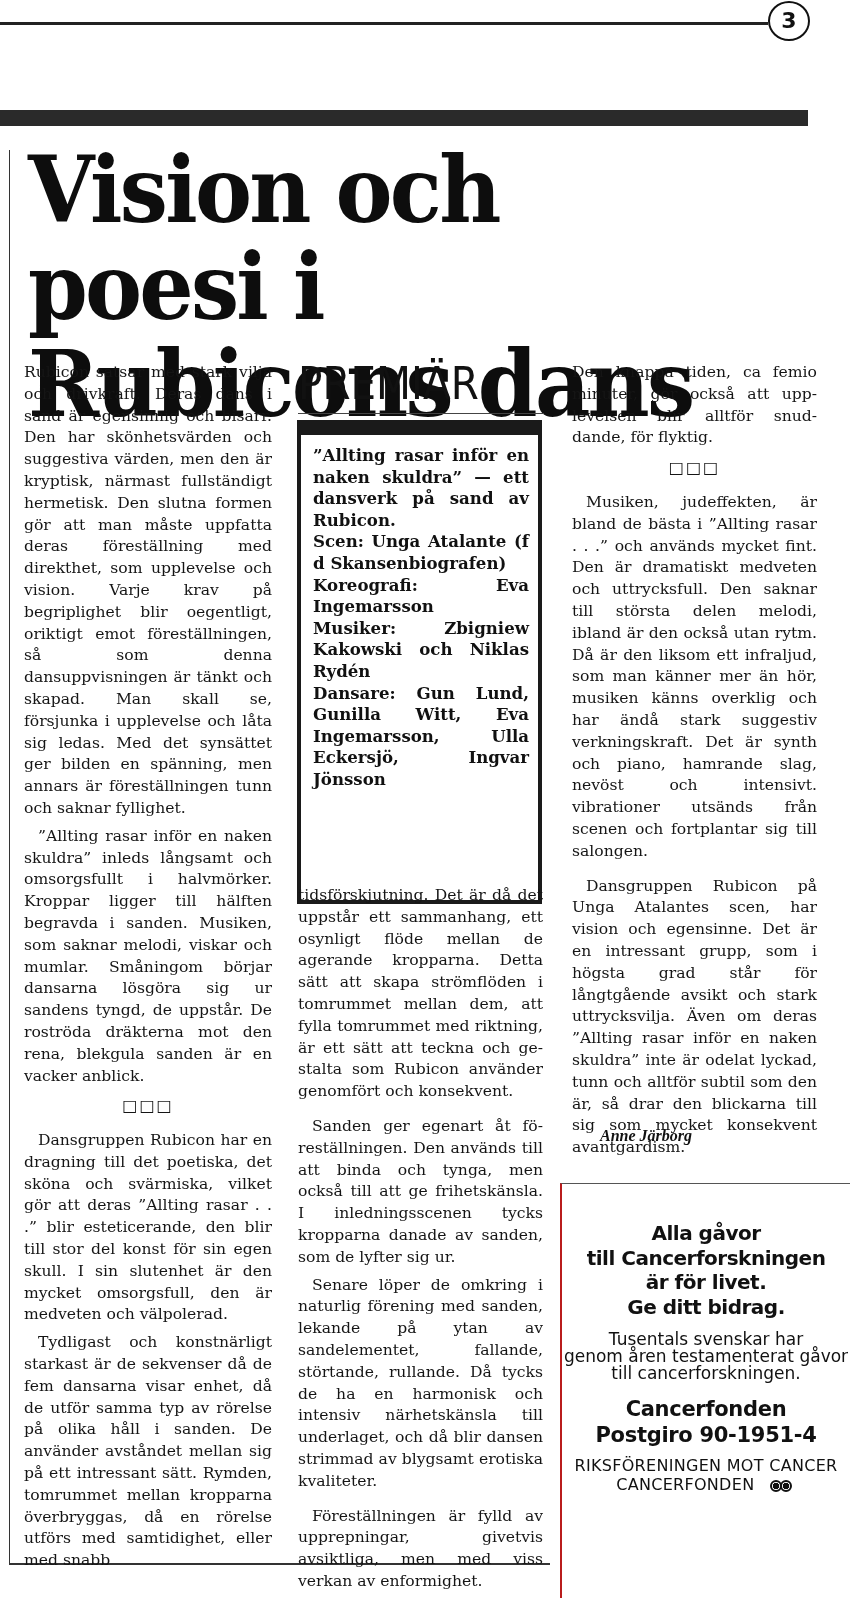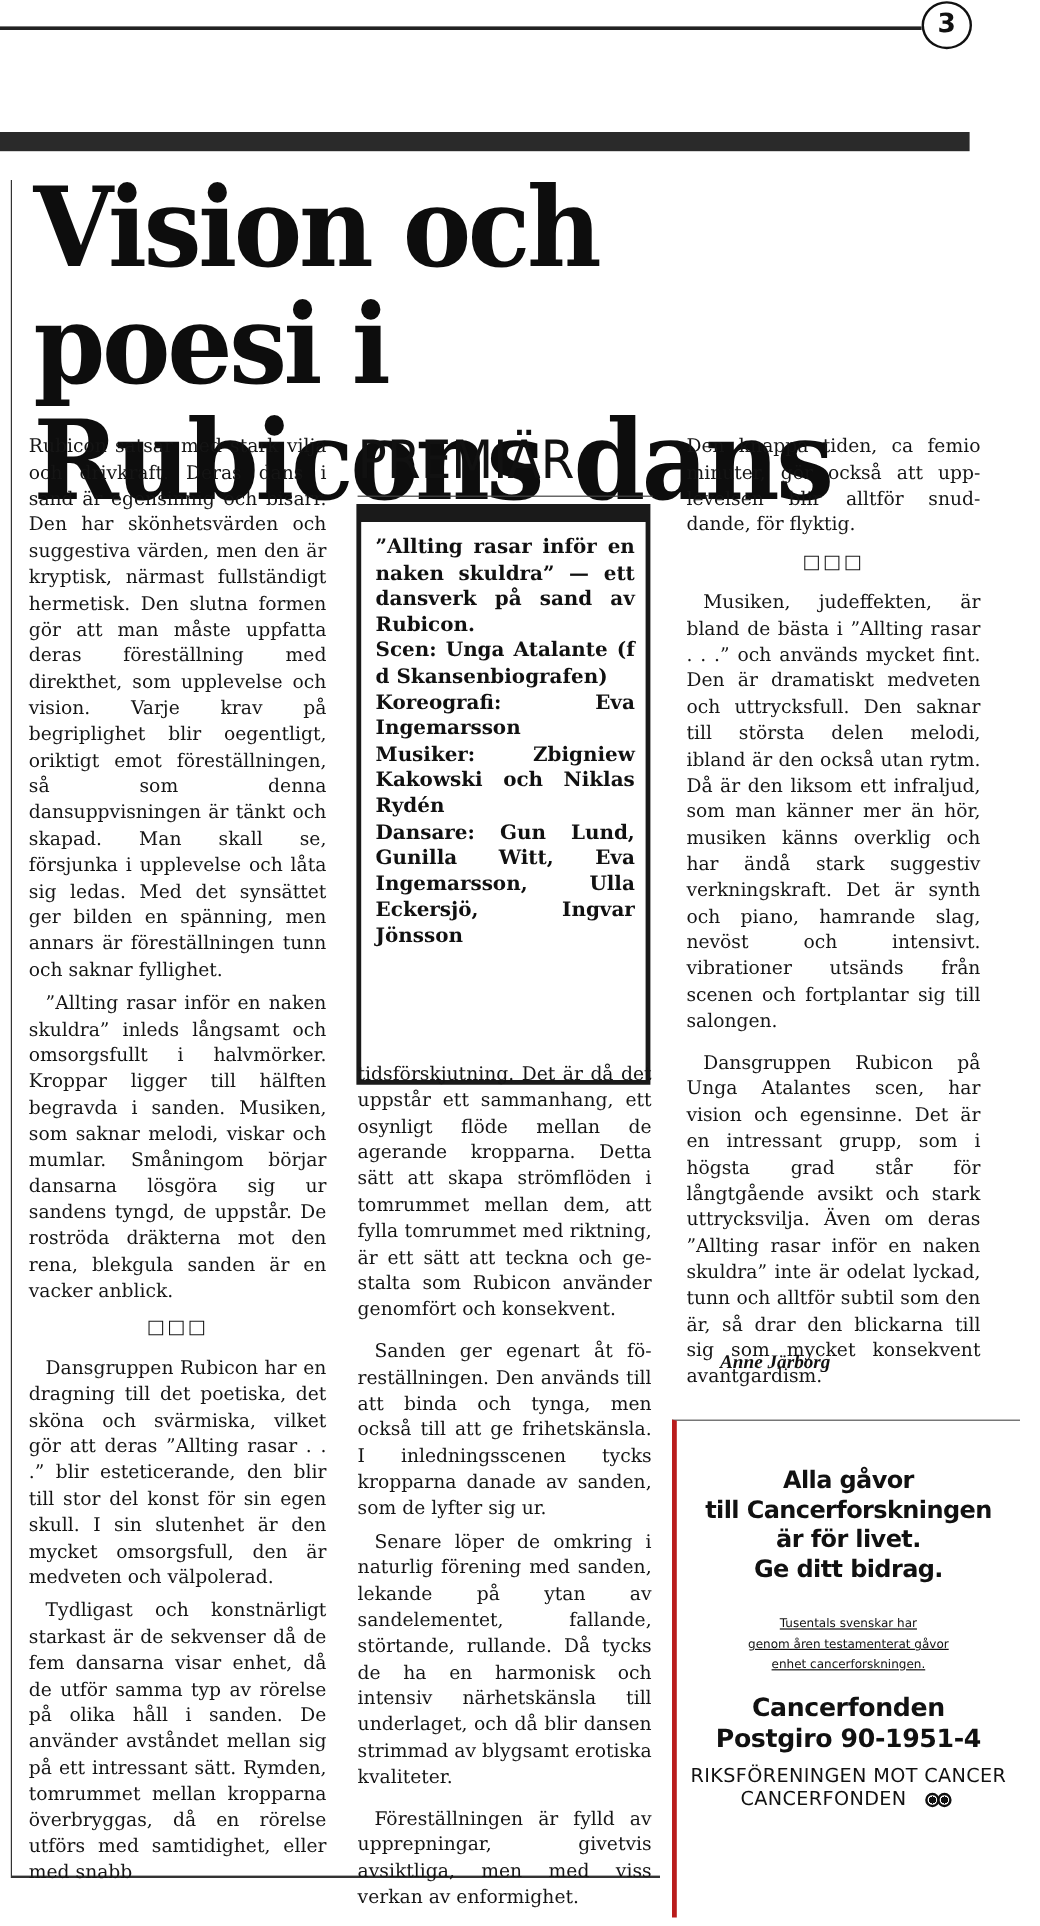--- a/index.html
+++ b/index.html
@@ -17,23 +17,23 @@
   .col p.tight { margin-top: 13px; }
   .col1 { left: 24px; top: 362px; width: 248px; }
   .col2 { left: 298px; top: 885px; width: 245px; }
   .col3 { left: 572px; top: 362px; width: 245px; }
   .squares { text-align: center !important; text-indent: 0 !important; letter-spacing: 2px; font-family: "DejaVu Sans", sans-serif; font-size: 16px; margin: 8px 0 6px 0 !important; }
   .premiar { position: absolute; left: 298px; top: 358px; width: 250px; font-family: "DejaVu Sans", sans-serif; font-size: 44px; line-height: 52px; letter-spacing: 0px; font-weight: normal; color: #111; transform: scaleX(0.92); transform-origin: left top; }
   .premiar-rule { position: absolute; left: 298px; top: 413px; width: 246px; height: 1px; background: #444; }
   .factbox { position: absolute; left: 297px; top: 420px; width: 245px; height: 484px; border: 4px solid #1a1a1a; border-top-width: 15px; box-sizing: border-box; padding: 10px 9px 0 12px; }
   .factbox p { margin: 0; font-family: "DejaVu Serif", serif; font-weight: bold; font-size: 16.6px; line-height: 21.6px; text-align: justify; color: #111; }
   .byline { position: absolute; left: 600px; top: 1127px; width: 240px; text-align: left; font-family: Liberation Serif, serif; font-style: italic; font-weight: bold; font-size: 16px; }
-  .ad { position: absolute; left: 560px; top: 1183px; width: 290px; height: 415px; border-left: 4px solid #b91c1c; border-top: 1px solid #555; box-sizing: border-box; text-align: center; font-family: "DejaVu Sans", sans-serif; color: #111; }
+  .ad { position: absolute; left: 560px; top: 1183px; width: 290px; height: 415px; border-left: 2px solid #b91c1c; border-top: 1px solid #555; box-sizing: border-box; text-align: center; font-family: "DejaVu Sans", sans-serif; color: #111; }
   .ad .ad-head { margin-top: 37px; font-weight: bold; font-size: 20px; line-height: 24.5px; letter-spacing: -0.5px; }
-  .ad .ad-body { margin-top: 26px; font-size: 10px; line-height: 17px; text-decoration: underline; }
+  .ad .ad-body { margin-top: 12px; font-size: 17px; line-height: 17px; }
   .ad .ad-org { margin-top: 14px; font-weight: bold; font-size: 21px; line-height: 26px; letter-spacing: -0.3px; }
   .ad .ad-foot { margin-top: 8px; font-size: 16px; line-height: 19px; letter-spacing: 0.3px; }
   .logo { display: inline-block; vertical-align: middle; margin-left: 10px; width: 26px; height: 12px; position: relative; }
   .logo span { position: absolute; top: 0; width: 12px; height: 12px; border: 2px solid #111; border-radius: 50%; box-sizing: border-box; background: radial-gradient(circle, #111 0 3px, #fff 3px); }
   .logo span:first-child { left: 0; }
   .logo span:last-child { left: 10px; }
 </style>
 </head>
 <body>
 
@@ -83,21 +83,21 @@
 <div class="ad">
   <div class="ad-head">
     <div>Alla gåvor</div>
     <div>till Cancerforskningen</div>
     <div>är för livet.</div>
     <div>Ge ditt bidrag.</div>
   </div>
   <div class="ad-body">
     <div>Tusentals svenskar har</div>
     <div>genom åren testamenterat gåvor</div>
-    <div>enhet cancerforskningen.</div>
+    <div>till cancerforskningen.</div>
   </div>
   <div class="ad-org">
     <div>Cancerfonden</div>
     <div>Postgiro 90-1951-4</div>
   </div>
   <div class="ad-foot">
     <div>RIKSFÖRENINGEN MOT CANCER</div>
     <div>
       <span>CANCERFONDEN</span>
       <span class="logo"><span></span><span></span></span>

